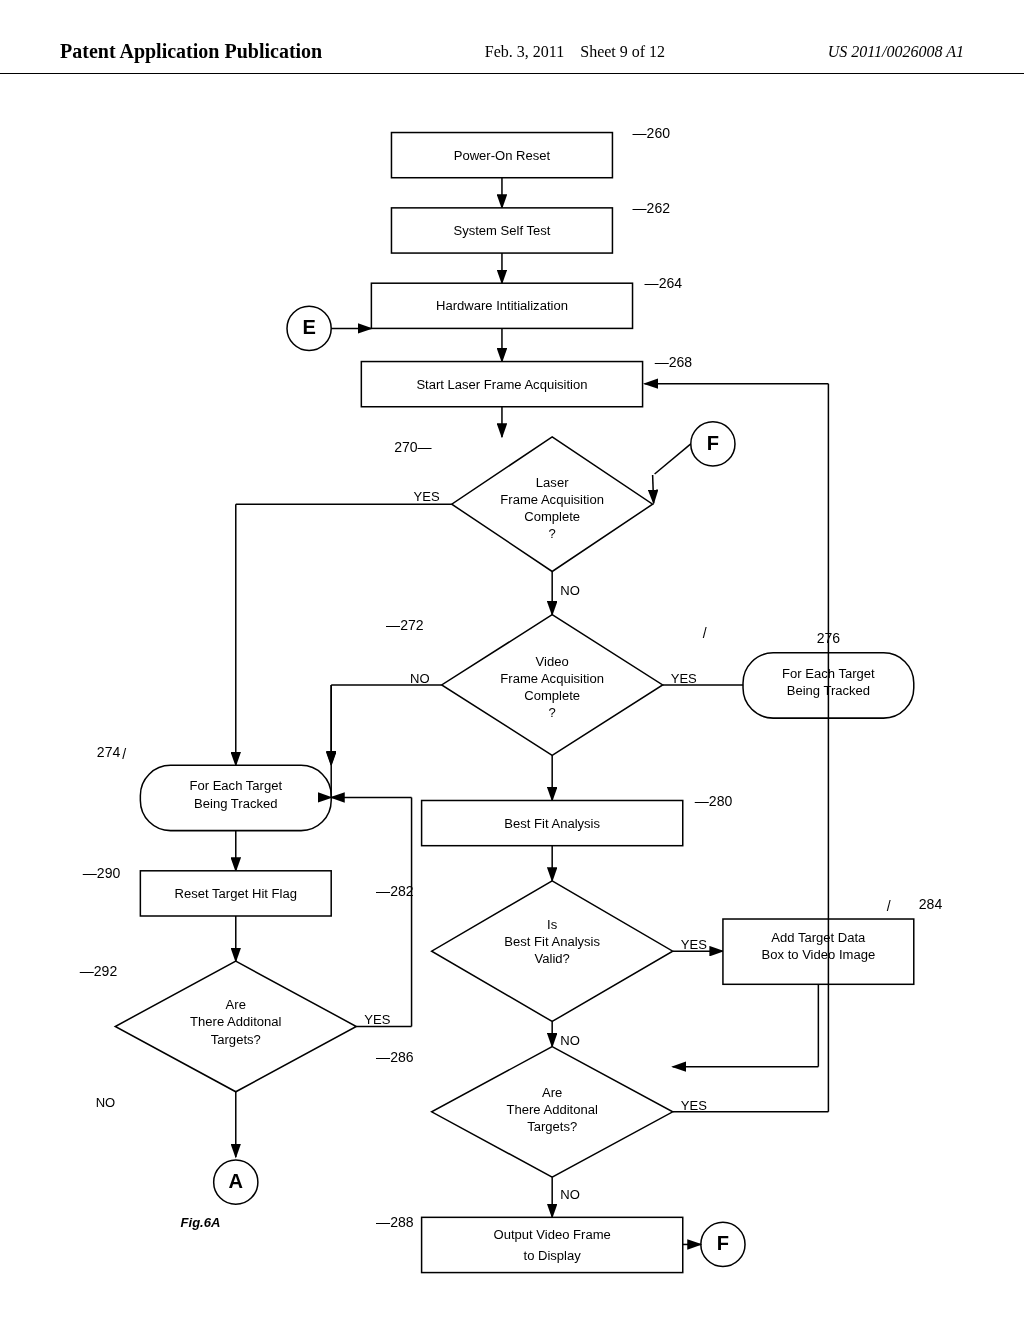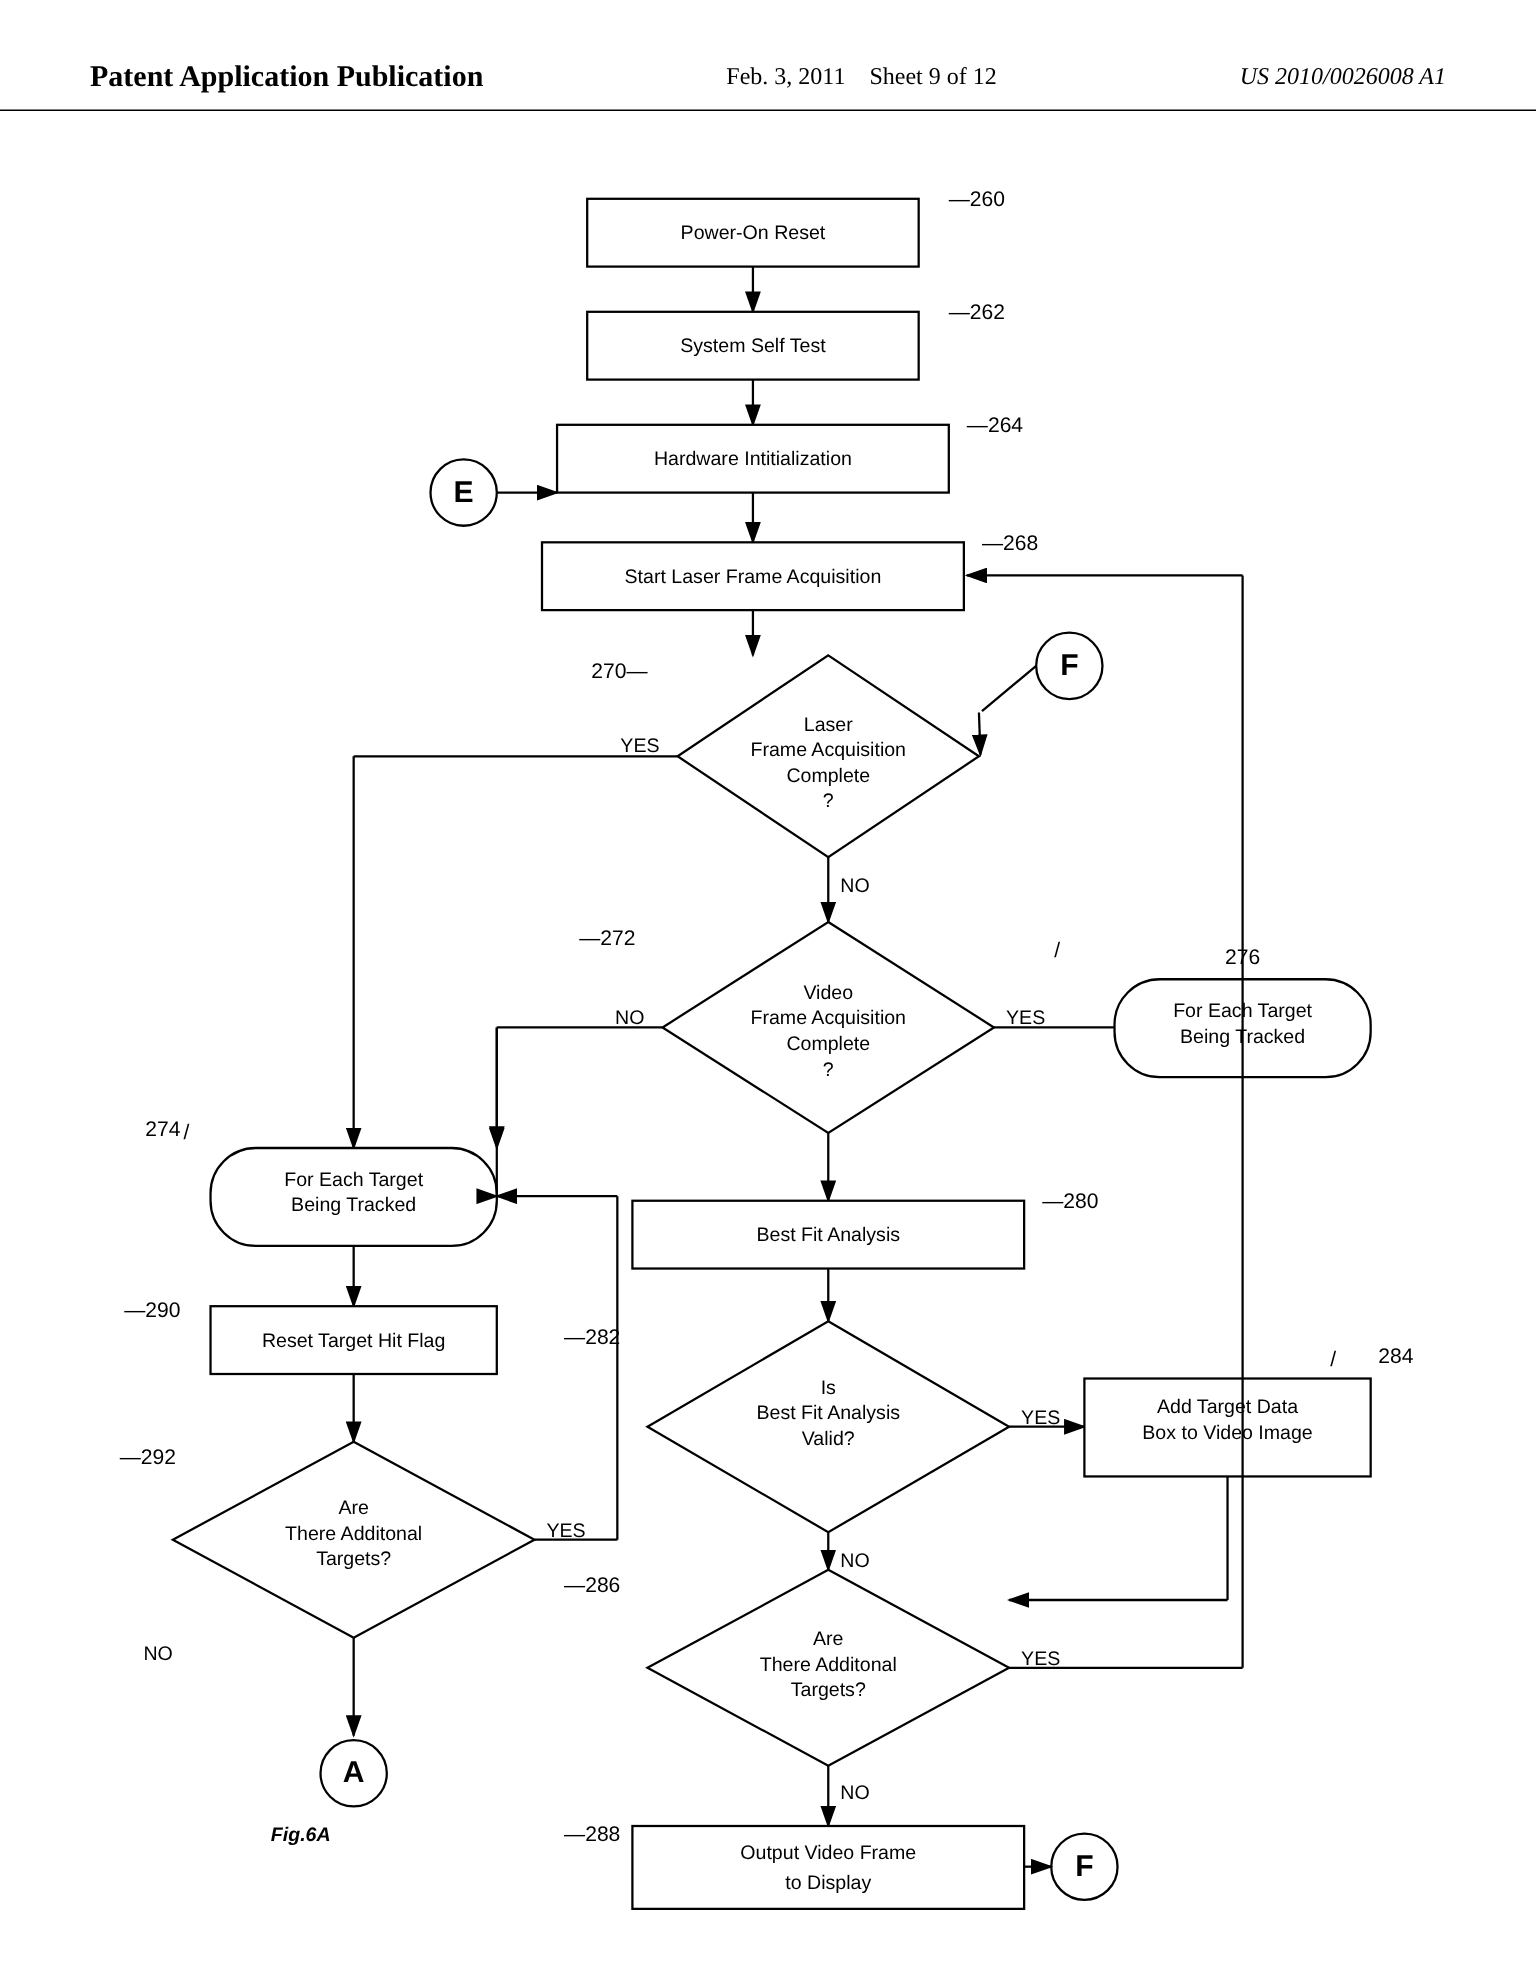--- a/index.html
+++ b/index.html
@@ -54,21 +54,21 @@
   </style>
 </head>
 <body>
 
 <div class="header">
   <div class="header-left">Patent Application Publication</div>
   <div class="header-center">
     <span>Feb. 3, 2011</span>&nbsp;&nbsp;&nbsp;
     <span>Sheet 9 of 12</span>
   </div>
-  <div class="header-right">US 2010/0026008 A1</div>
+  <div class="header-right">US 2011/0026008 A1</div>
 </div>
 
 <div class="flowchart">
   <svg viewBox="0 0 900 1170" xmlns="http://www.w3.org/2000/svg">
     <defs>
       <marker id="arrow" markerWidth="10" markerHeight="7" refX="9" refY="3.5" orient="auto">
         <polygon points="0 0, 10 3.5, 0 7" fill="#000"></polygon>
       </marker>
     </defs>
 

